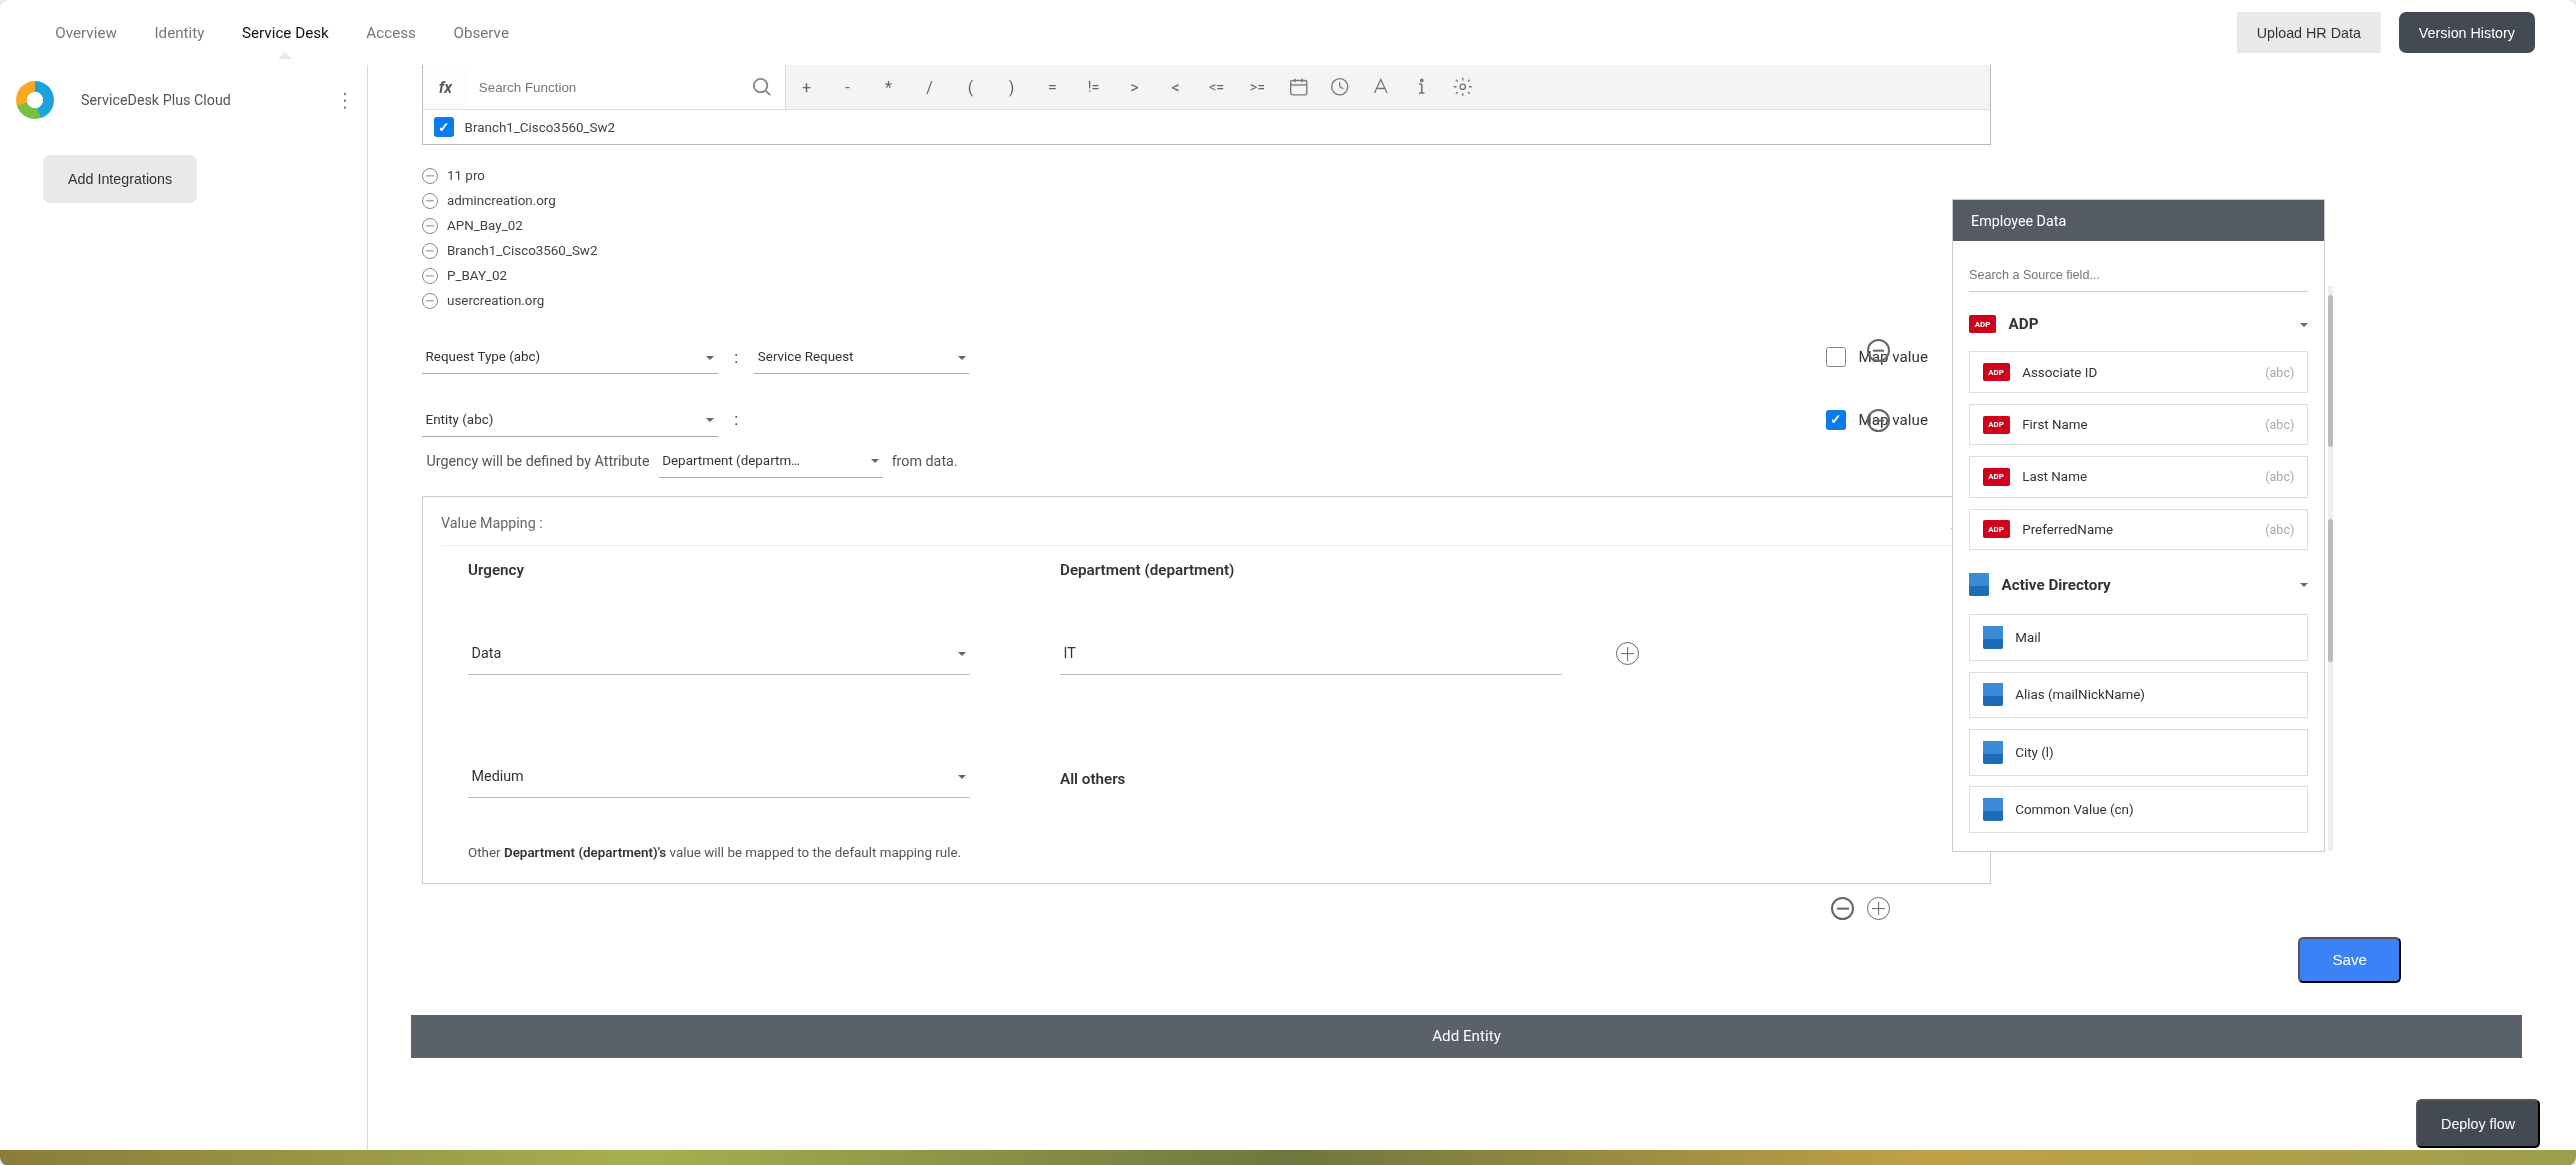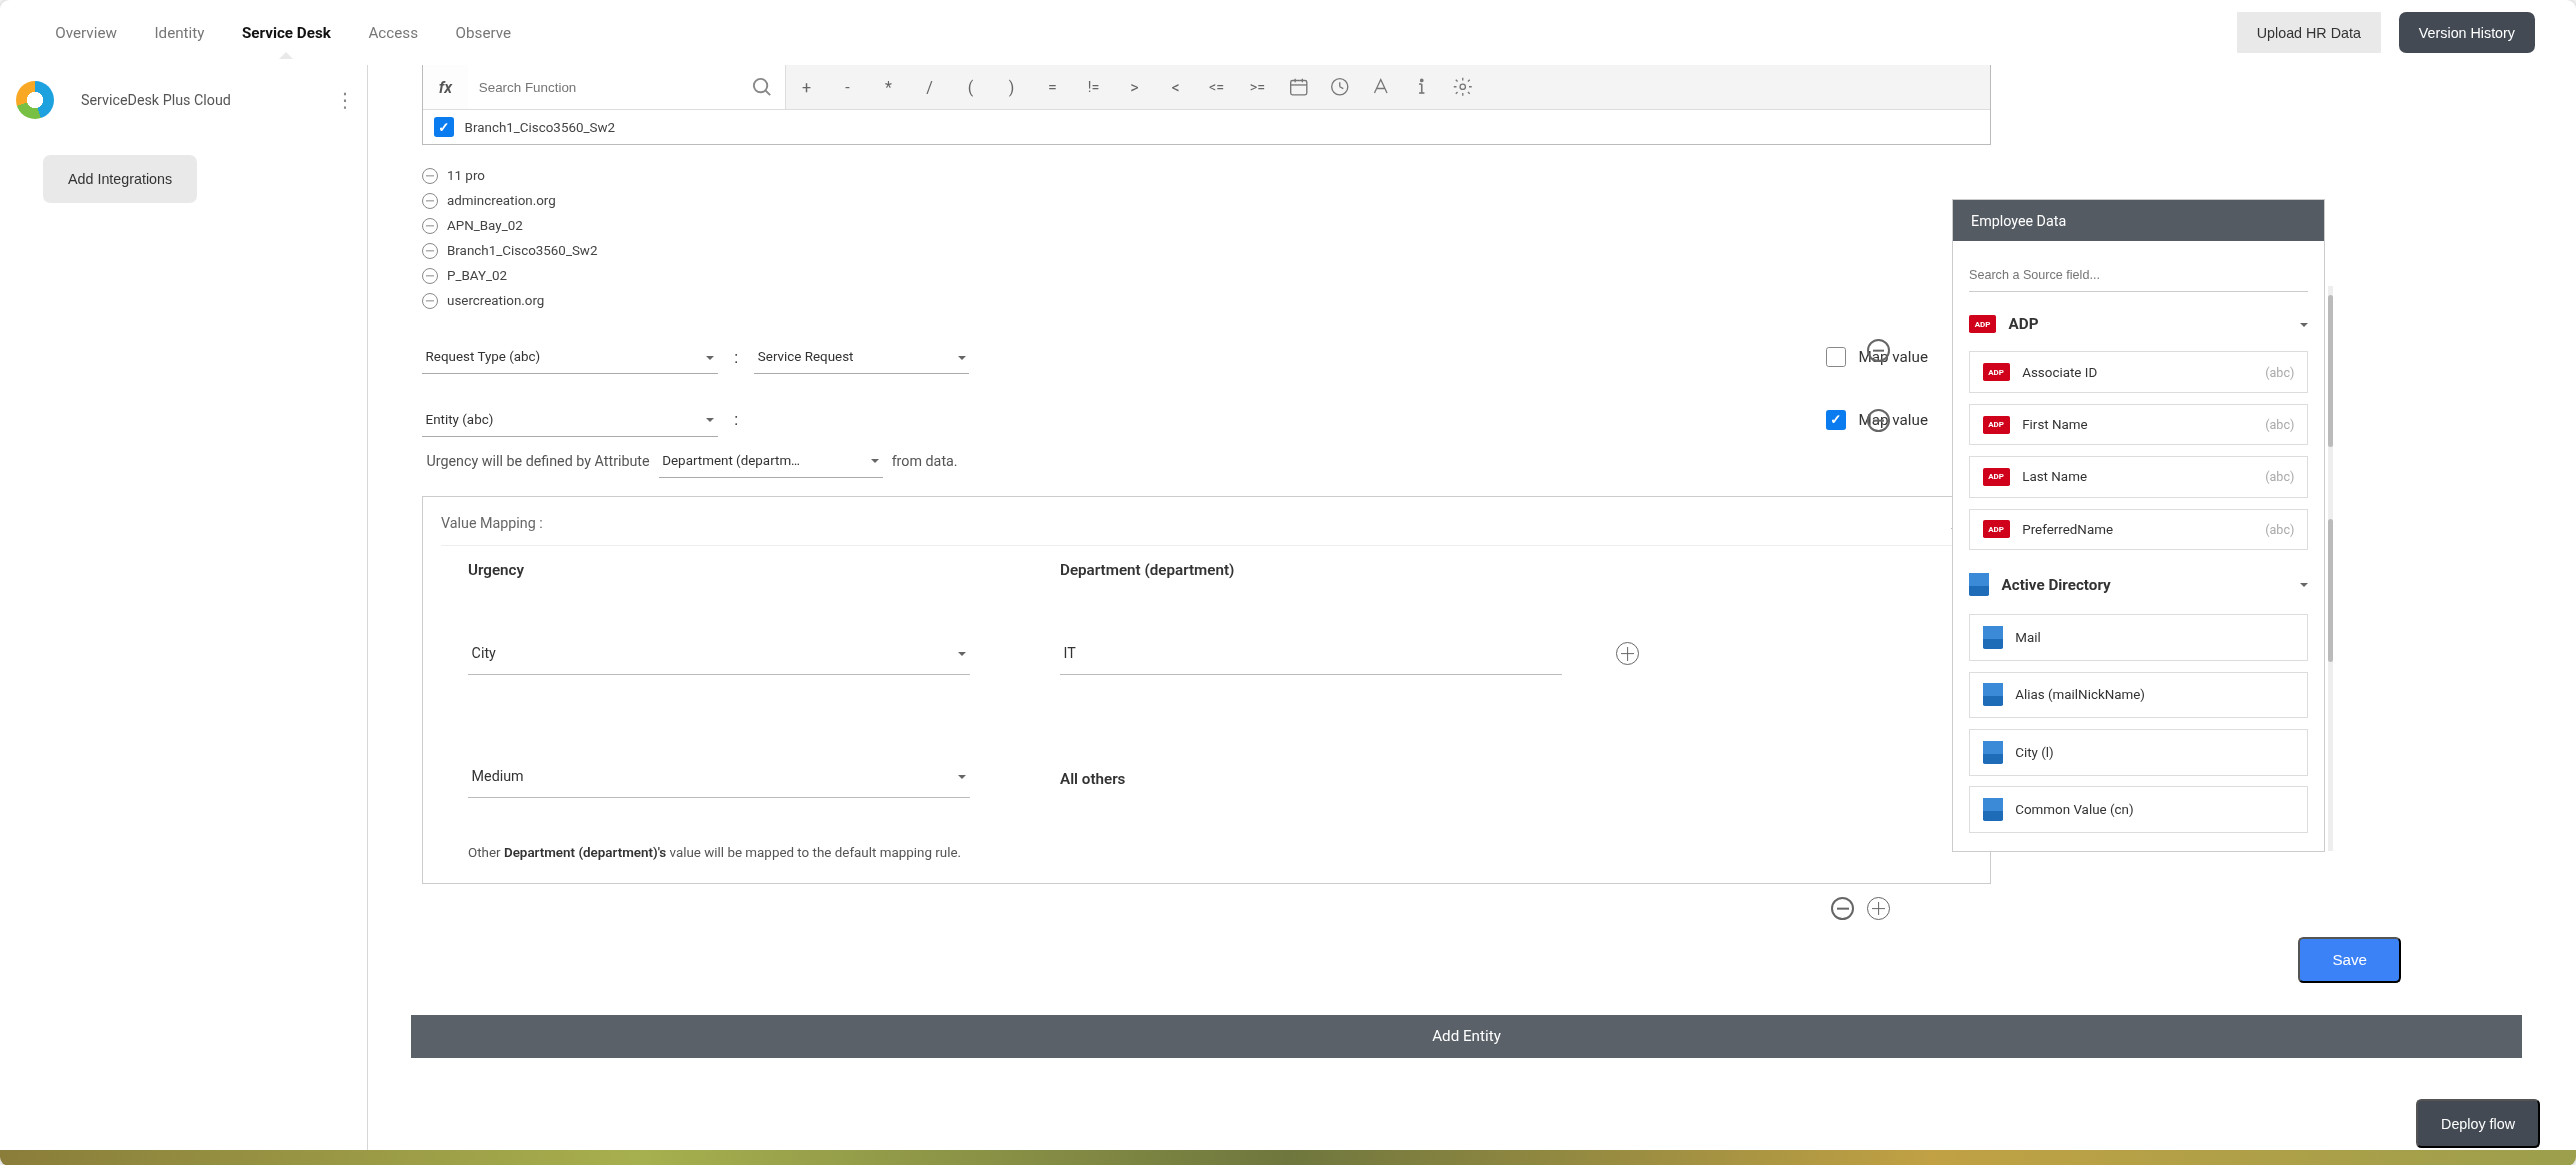--- a/index.html
+++ b/index.html
@@ -28,21 +28,21 @@
     }
     .topnav .left { display: flex; gap: 9px; }
     .topnav .left .nav-item {
       padding: 12.6px 14.3px;
       font-size: 15.2px;
       color: #777;
       cursor: pointer;
     }
     .topnav .left .nav-item.active {
       color: #111;
-      font-weight: 700;
+      font-weight: 400;
       position: relative;
     }
     .topnav .left .nav-item.active::after {
       content: "";
       position: absolute;
       bottom: -5.4px;
       left: 50%;
       transform: translateX(-50%);
       border: 7.2px solid transparent;
       border-bottom-color: #e9e9e9;
@@ -463,21 +463,21 @@
 
         <div class="value-map-box">
           <div class="vm-head">
             <span>Value Mapping  :</span>
             <div class="caret-up"></div>
           </div>
           <div class="vm-columns">
             <div class="vm-col">
               <h4>Urgency</h4>
               <div class="val-field">
-                  <span>City</span>
+                  <span>Data</span>
                   <div class="car"></div>
                 </div>
               <div style="height:27px"></div>
               <div class="val-field">
                   <span>Medium</span>
                   <div class="car"></div>
                 </div>
               <div class="info-line"><span>Other </span><strong>Department (department)'s</strong><span> value will be mapped to the default mapping rule.</span></div>
             </div>
             <div class="vm-col dept">

